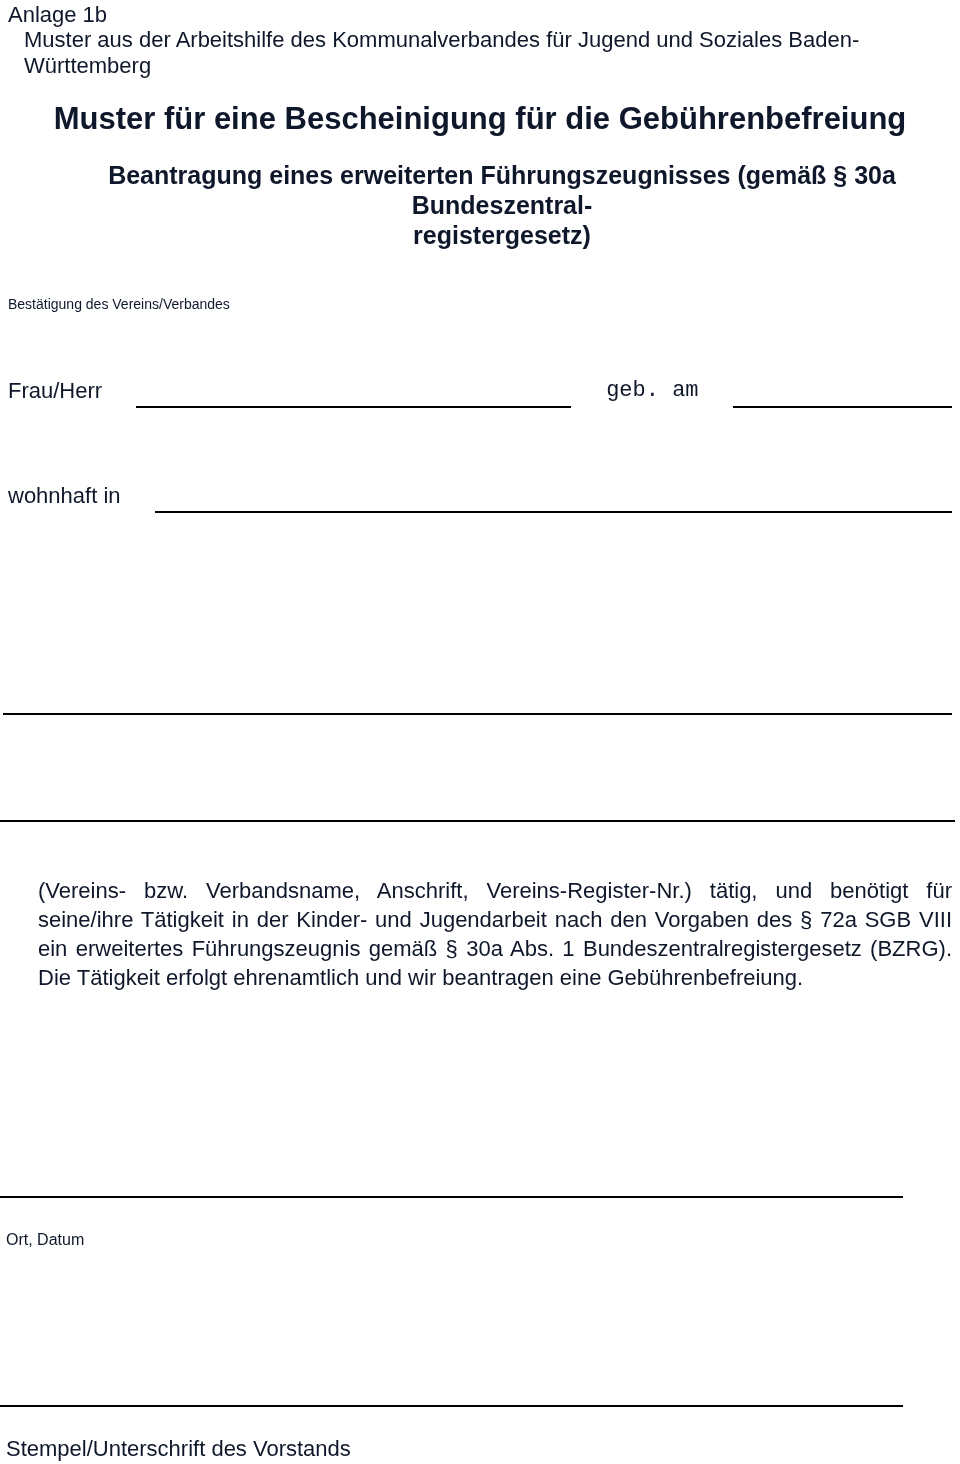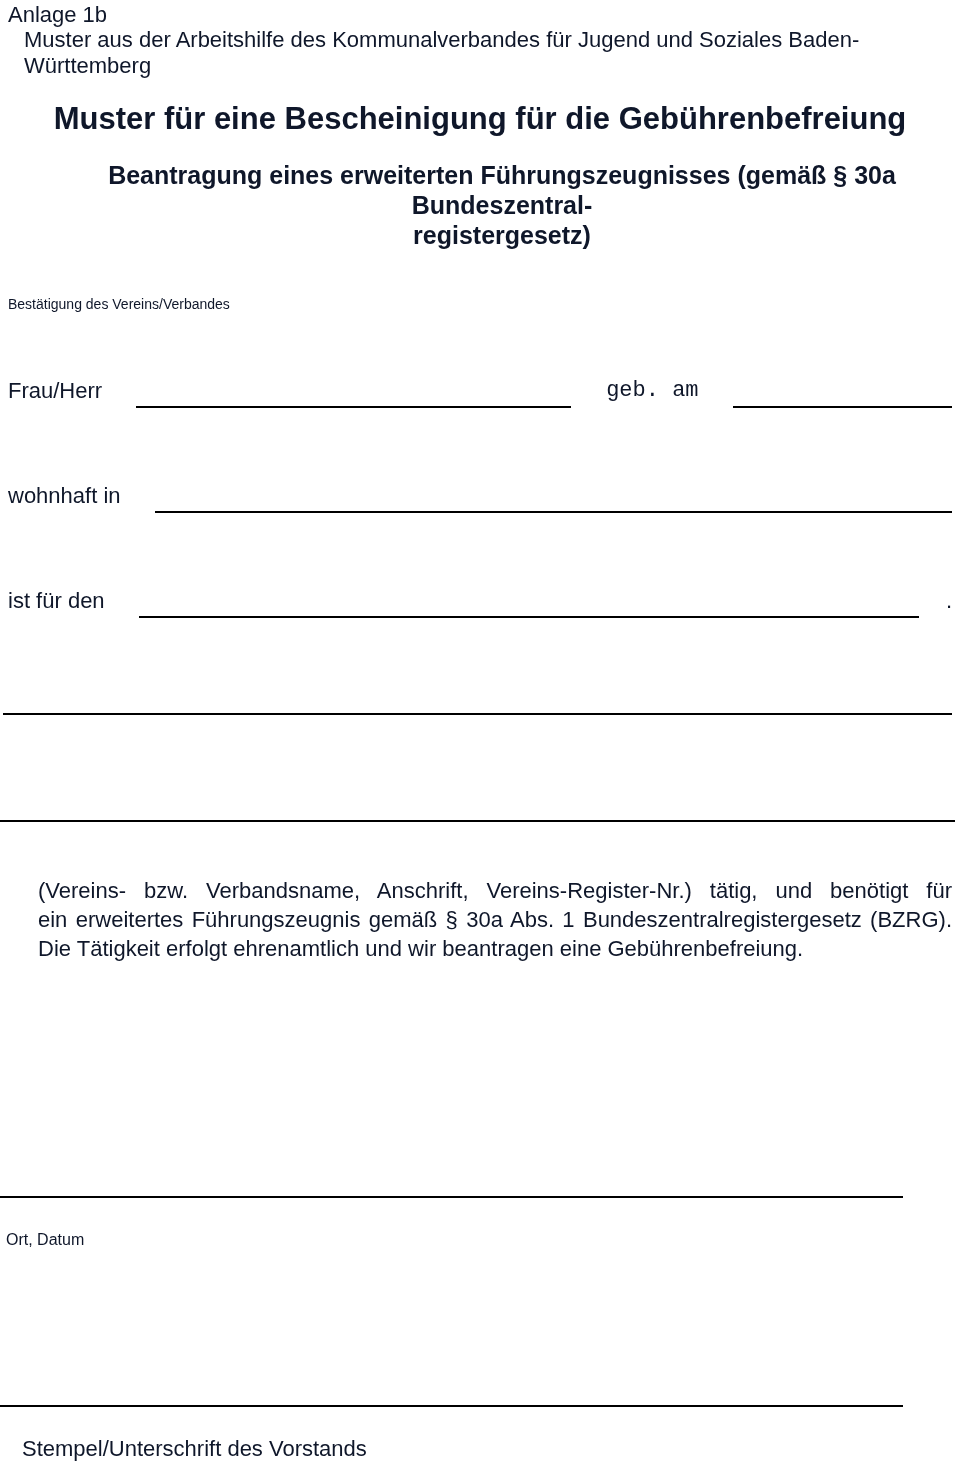--- a/index.html
+++ b/index.html
@@ -69,21 +69,21 @@
     height: 29px; overflow: hidden; white-space: nowrap;
   }
   .org-paragraph .pline.last {
     text-align: left; text-align-last: left;
   }
   .place-date-label {
     position: absolute; left: 6px; top: 1227px;
     font-size: 16px; line-height: 26px;
   }
   .signature-label {
-    position: absolute; left: 22px; top: 1436px;
+    position: absolute; left: 6px; top: 1436px;
     font-size: 22px; line-height: 26px;
   }
 </style>
 </head>
 <body>
 
 <div class="page">
 
   <div class="annex">Anlage 1b</div>
 
@@ -103,31 +103,27 @@
     <span class="blank fixed"></span>
     <span class="label label2">geb. am</span>
     <span class="blank"></span>
   </div>
 
   <div class="field-row row-residence">
     <span class="label">wohnhaft in</span>
     <span class="blank"></span>
   </div>
 
-  <div class="field-row row-role">
-    <span class="label">ist für den</span>
-    <span class="blank"></span>
-    <span class="suffix">.</span>
-  </div>
 
   <div class="rule rule-org-1"></div>
   <div class="rule rule-org-2"></div>
 
   <div class="org-paragraph">
     <div class="pline">(Vereins- bzw. Verbandsname, Anschrift, Vereins-Register-Nr.) tätig, und benötigt für</div>
+    <div class="pline">seine/ihre Tätigkeit in der Kinder- und Jugendarbeit nach den Vorgaben des § 72a SGB VIII</div>
     <div class="pline">ein erweitertes Führungszeugnis gemäß § 30a Abs. 1 Bundeszentralregistergesetz (BZRG).</div>
     <div class="pline last">Die Tätigkeit erfolgt ehrenamtlich und wir beantragen eine Gebührenbefreiung.</div>
   </div>
 
   <div class="rule rule-place"></div>
 
   <div class="place-date-label">Ort, Datum</div>
 
   <div class="rule rule-sign"></div>
 

